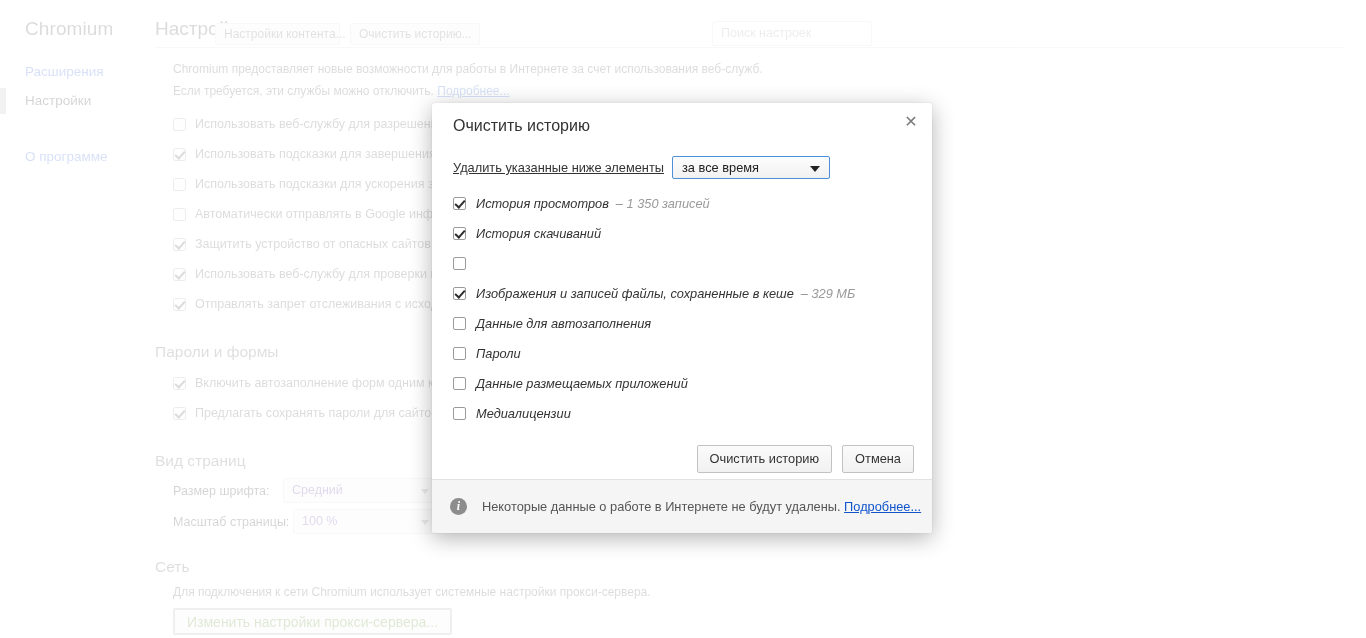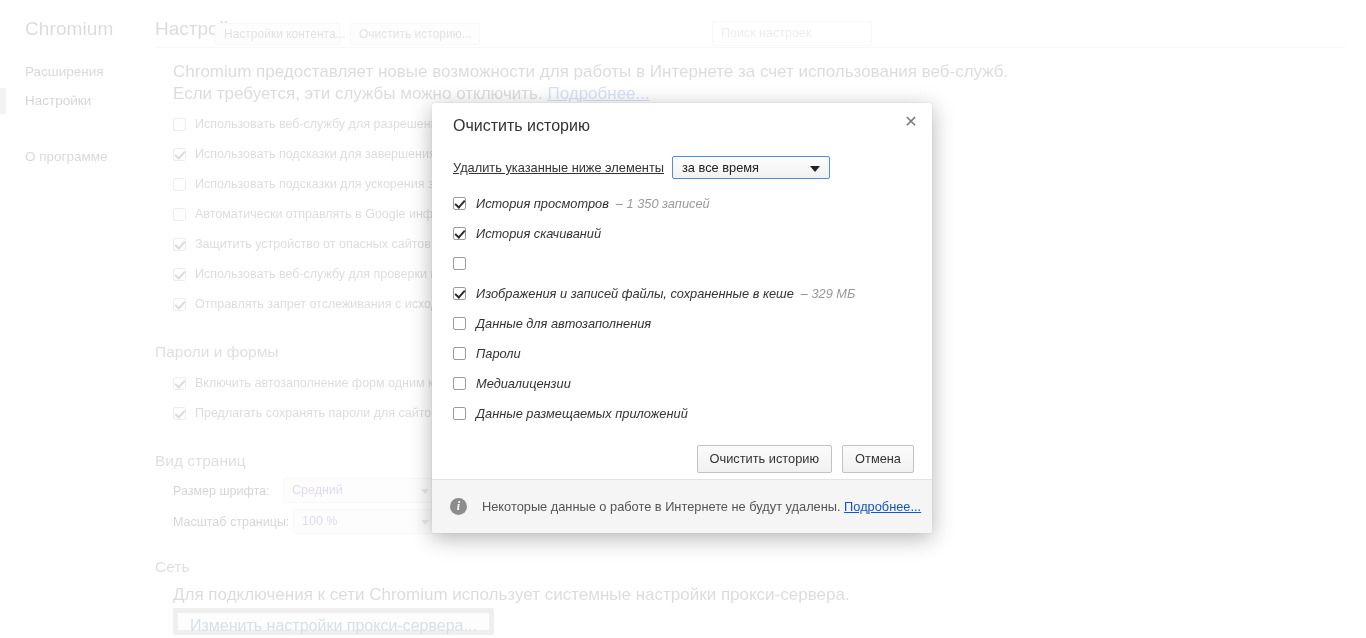--- a/index.html
+++ b/index.html
@@ -24,21 +24,21 @@
   #sidebar {
     position: absolute; left: 0; top: 0;
     width: 155px; height: 638px;
   }
   .brand {
     position: absolute; left: 25px; top: 18px;
     font-size: 19px; color: #333; letter-spacing: .1px;
   }
   .nav-item {
     position: absolute; left: 25px;
-    font-size: 13.5px; color: #0f172a;
+    font-size: 13.5px; color: #1d4ed8;
     white-space: nowrap;
   }
   .nav-item.sel { color: #000; }
   #nav-marker {
     position: absolute; left: 0; width: 6px; height: 26px;
     background: #b4b4b4;
   }
 
   
   #main { position: absolute; left: 155px; top: 0; right: 0; height: 638px; }
@@ -61,21 +61,21 @@
     position: absolute; left: 557px; top: 21px;
     width: 160px; height: 25px;
     border: 1px solid #d9d9d9; border-radius: 2px;
     background: #fff;
     font-size: 12.5px; color: #9a9a9a;
     padding: 0 8px; line-height: 23px;
   }
 
   .para {
     position: absolute; left: 18px;
-    font-size: 17px; color: #333; white-space: nowrap;
+    font-size: 12px; color: #333; white-space: nowrap;
   }
   a.lnk { color: #1155cc; text-decoration: underline; }
 
   .sec-title {
     position: absolute; left: 0;
     font-size: 15.5px; color: #444; white-space: nowrap;
   }
 
   .cb-row {
     position: absolute; left: 18px;
@@ -106,23 +106,23 @@
     background: #f6f6f6; color: #4c1d95;
     font-size: 12.5px; line-height: 23px; padding: 0 8px;
   }
   .fake-select::after {
     content: ""; position: absolute; right: 8px; top: 10px;
     border-left: 4px solid transparent; border-right: 4px solid transparent;
     border-top: 5px solid #888;
   }
   .wide-btn {
     position: absolute;
-    height: 27px; border: 5px solid #a3a3a3; border-radius: 2px;
-    background: #f6f6f6; color: #0c4a6e;
-    font-size: 16px; line-height: 25px; padding: 0 12px;
+    height: 27px; border: 2px solid #a3a3a3; border-radius: 2px;
+    background: #f6f6f6; color: #4d7c0f;
+    font-size: 14px; line-height: 25px; padding: 0 12px;
     white-space: nowrap;
   }
 
   
   #overlay { position: absolute; inset: 0; background: transparent; }
   #dialog {
     position: absolute; left: 432px; top: 103px;
     width: 500px; height: 430px;
     background: #fff;
     border-radius: 2px;
@@ -323,26 +323,26 @@
         <span>Данные для автозаполнения</span>
         <span class="dlg-sub"></span>
       </div>
       <div class="dlg-cb">
         <span class="dlg-box"></span>
         <span>Пароли</span>
         <span class="dlg-sub"></span>
       </div>
       <div class="dlg-cb">
         <span class="dlg-box"></span>
+        <span>Данные размещаемых приложений</span>
+        <span class="dlg-sub"></span>
+      </div>
+      <div class="dlg-cb">
+        <span class="dlg-box"></span>
         <span>Медиалицензии</span>
-        <span class="dlg-sub"></span>
-      </div>
-      <div class="dlg-cb">
-        <span class="dlg-box"></span>
-        <span>Данные размещаемых приложений</span>
         <span class="dlg-sub"></span>
       </div>
     </div>
 
     <div id="dlg-actions">
       <button class="dlg-btn">Очистить историю</button>
       <button class="dlg-btn">Отмена</button>
     </div>
 
     <div id="dlg-footer">

